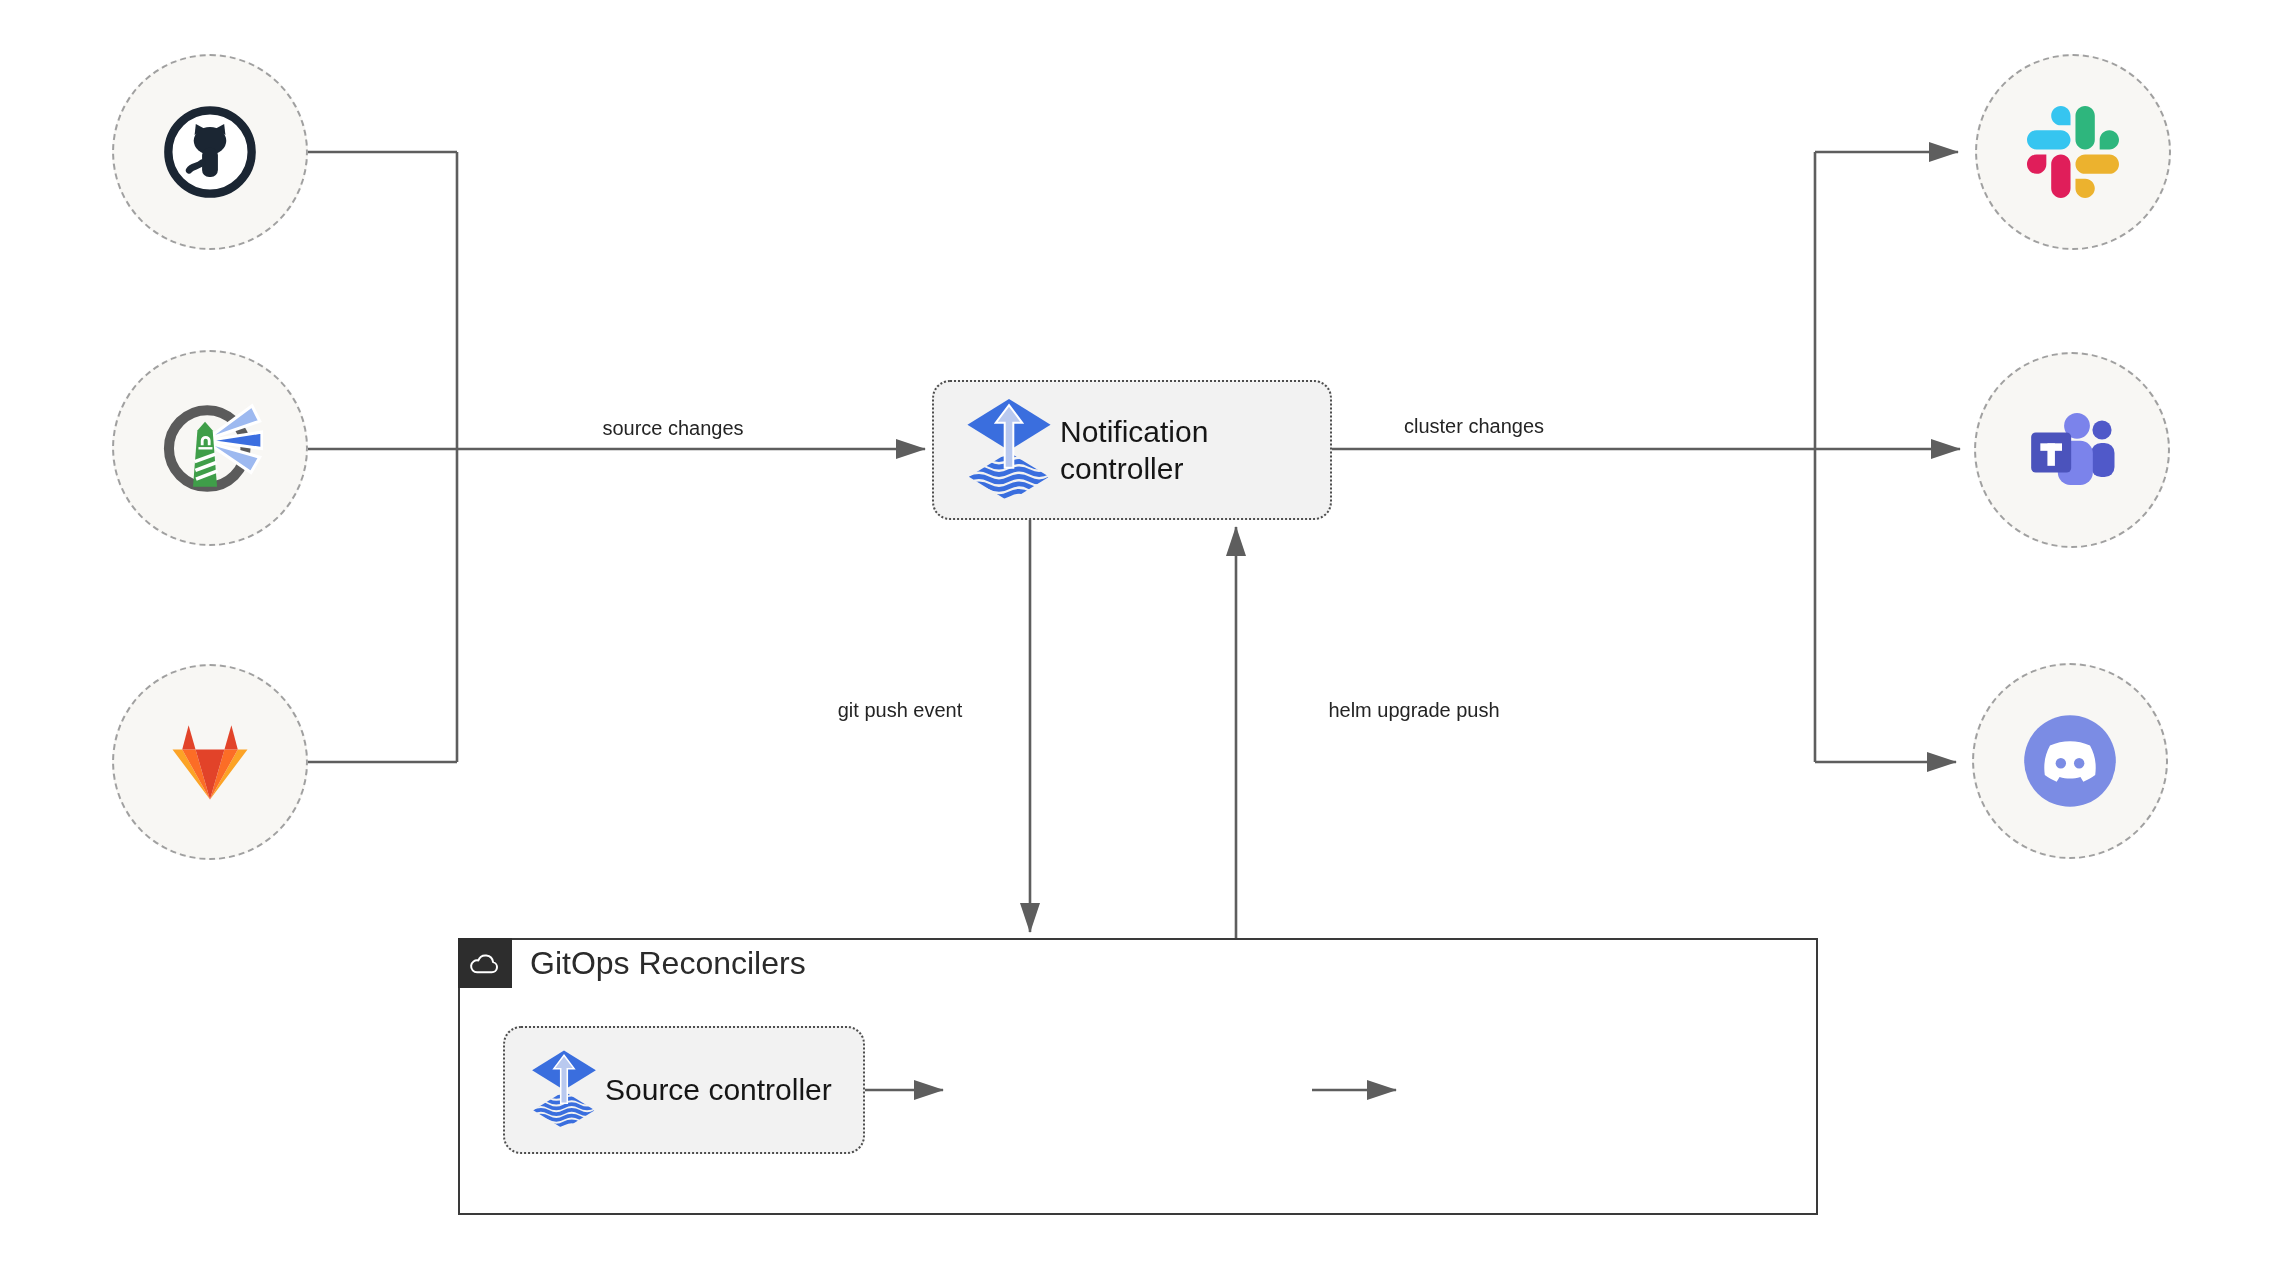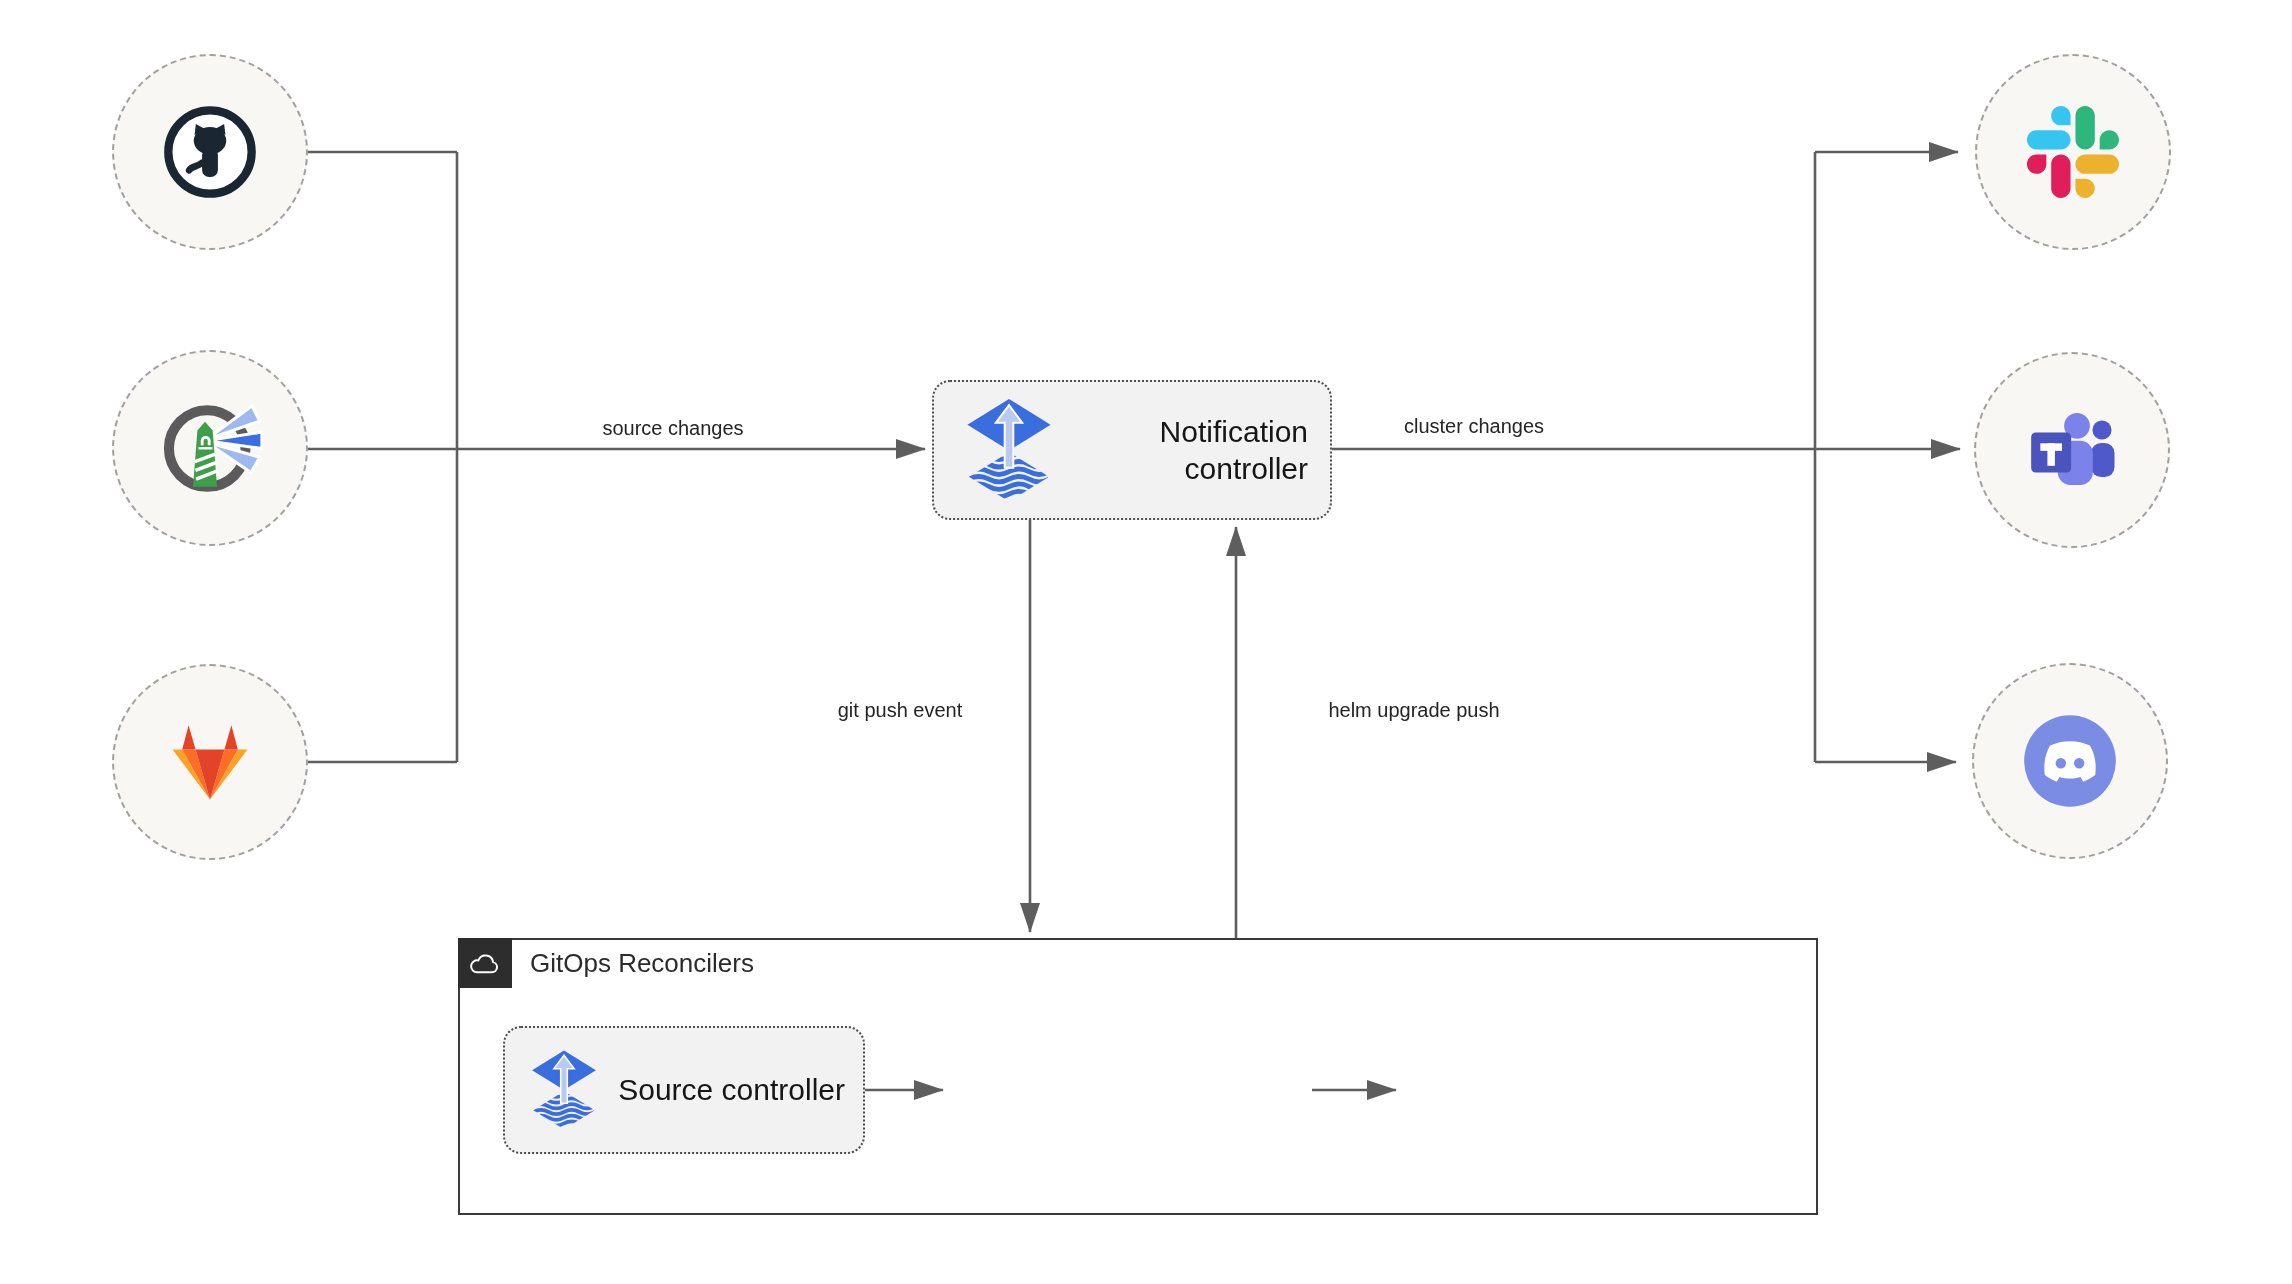--- a/index.html
+++ b/index.html
@@ -12,40 +12,40 @@
     position:absolute;width:196px;height:196px;border-radius:50%;
     border:2.5px dashed #a0a0a0;background:#f8f7f4;box-sizing:border-box;
     display:flex;align-items:center;justify-content:center;
   }
   .ctrl-box{
     position:absolute;background:#f2f2f2;border:2.5px dotted #4d4d4d;
     border-radius:18px;box-sizing:border-box;display:flex;align-items:center;
   }
   .ctrl-box .flux-wrap{flex:0 0 auto;display:flex;align-items:center;justify-content:center;}
   .ctrl-label{
-    flex:1;text-align:right;font-size:30px;color:#161616;line-height:1.25;
+    flex:1;text-align:left;font-size:30px;color:#161616;line-height:1.25;
     padding:0 8px;
   }
   .notification-box{left:932px;top:380px;width:400px;height:140px;padding:0 14px 0 32px;}
   .bottom-box{width:362px;height:128px;top:1026px;padding:0 10px 0 26px;}
   .edge-label{
     position:absolute;transform:translate(-50%,-50%);font-size:20px;color:#242424;
     background:#ffffff;padding:0 5px;white-space:nowrap;
   }
   .group-box{
     position:absolute;left:458px;top:938px;width:1360px;height:277px;
     border:2.5px solid #3a3a3a;box-sizing:border-box;background:transparent;
   }
   .group-badge{
     position:absolute;left:458px;top:938px;width:54px;height:50px;background:#2d2d2d;
     display:flex;align-items:center;justify-content:center;
   }
   .group-label{
     position:absolute;left:530px;top:938px;height:50px;display:flex;align-items:center;
-    font-size:26px;color:#2b2b2b;
+    font-size:32px;color:#2b2b2b;
   }
   .hidden-defs{position:absolute;width:0;height:0;overflow:hidden;}
 </style>
 </head>
 <body>
 
 <div class="canvas">
 
   <svg class="hidden-defs" aria-hidden="true">
     <defs>

